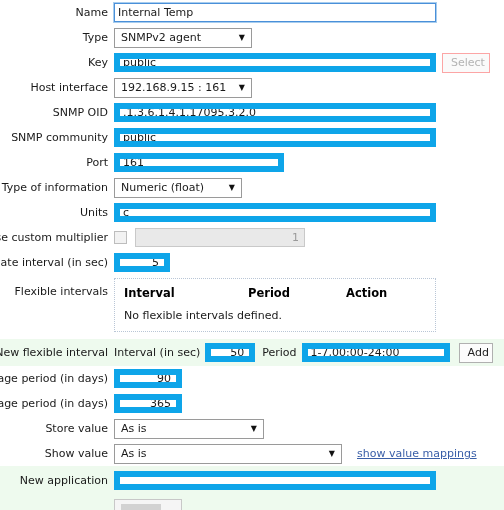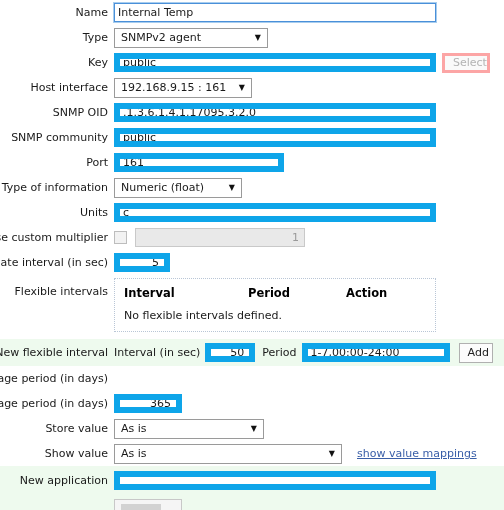--- a/index.html
+++ b/index.html
@@ -99,21 +99,21 @@
     border: 1px solid #b0b0b0;
     background: #fcfcfc;
     font-family: "DejaVu Sans", "Liberation Sans", sans-serif;
     font-size: 11px;
     color: #222;
     padding: 0 8px;
     cursor: pointer;
   }
   button.btn[disabled] {
     color: #b3b3b3;
-    border: 3px solid #fca5a5;
+    border: 1px solid #fca5a5;
     background: #fafafa;
     cursor: default;
   }
 
   
   .cbx {
     width: 13px;
     height: 13px;
     box-sizing: border-box;
     border: 1px solid #bdbdbd;
@@ -176,21 +176,21 @@
   <div class="row">
     <div class="lbl"><span>Name</span></div>
     <div class="ctl">
       <input class="txt focused" style="width: 322px;" value="Internal Temp">
     </div>
   </div>
 
   <div class="row">
     <div class="lbl"><span>Type</span></div>
     <div class="ctl">
-      <div class="sel" style="width:154px;">
+      <div class="sel" style="width:138px;">
         <span class="val">SNMPv2 agent</span>
         <span class="arw">▼</span>
       </div>
     </div>
   </div>
 
   <div class="row">
     <div class="lbl"><span>Key</span></div>
     <div class="ctl">
       <input class="txt" style="width: 322px;" value="public">
@@ -283,20 +283,23 @@
       <span class="inline-lbl">Interval (in sec)</span>
       <input class="txt num" style="width: 50px;" value="50">
       <span class="inline-lbl lpad">Period</span>
       <input class="txt" style="width: 148px;" value="1-7,00:00-24:00">
       <button class="btn" style="margin-left:9px;width:32px;">Add</button>
     </div>
   </div>
 
   <div class="row">
     <div class="lbl"><span>History storage period (in days)</span></div>
+    <div class="ctl">
+      <input class="txt num" style="width: 68px;" value="90">
+    </div>
   </div>
 
   <div class="row">
     <div class="lbl"><span>Trend storage period (in days)</span></div>
     <div class="ctl">
       <input class="txt num" style="width: 68px;" value="365">
     </div>
   </div>
 
   <div class="row">

